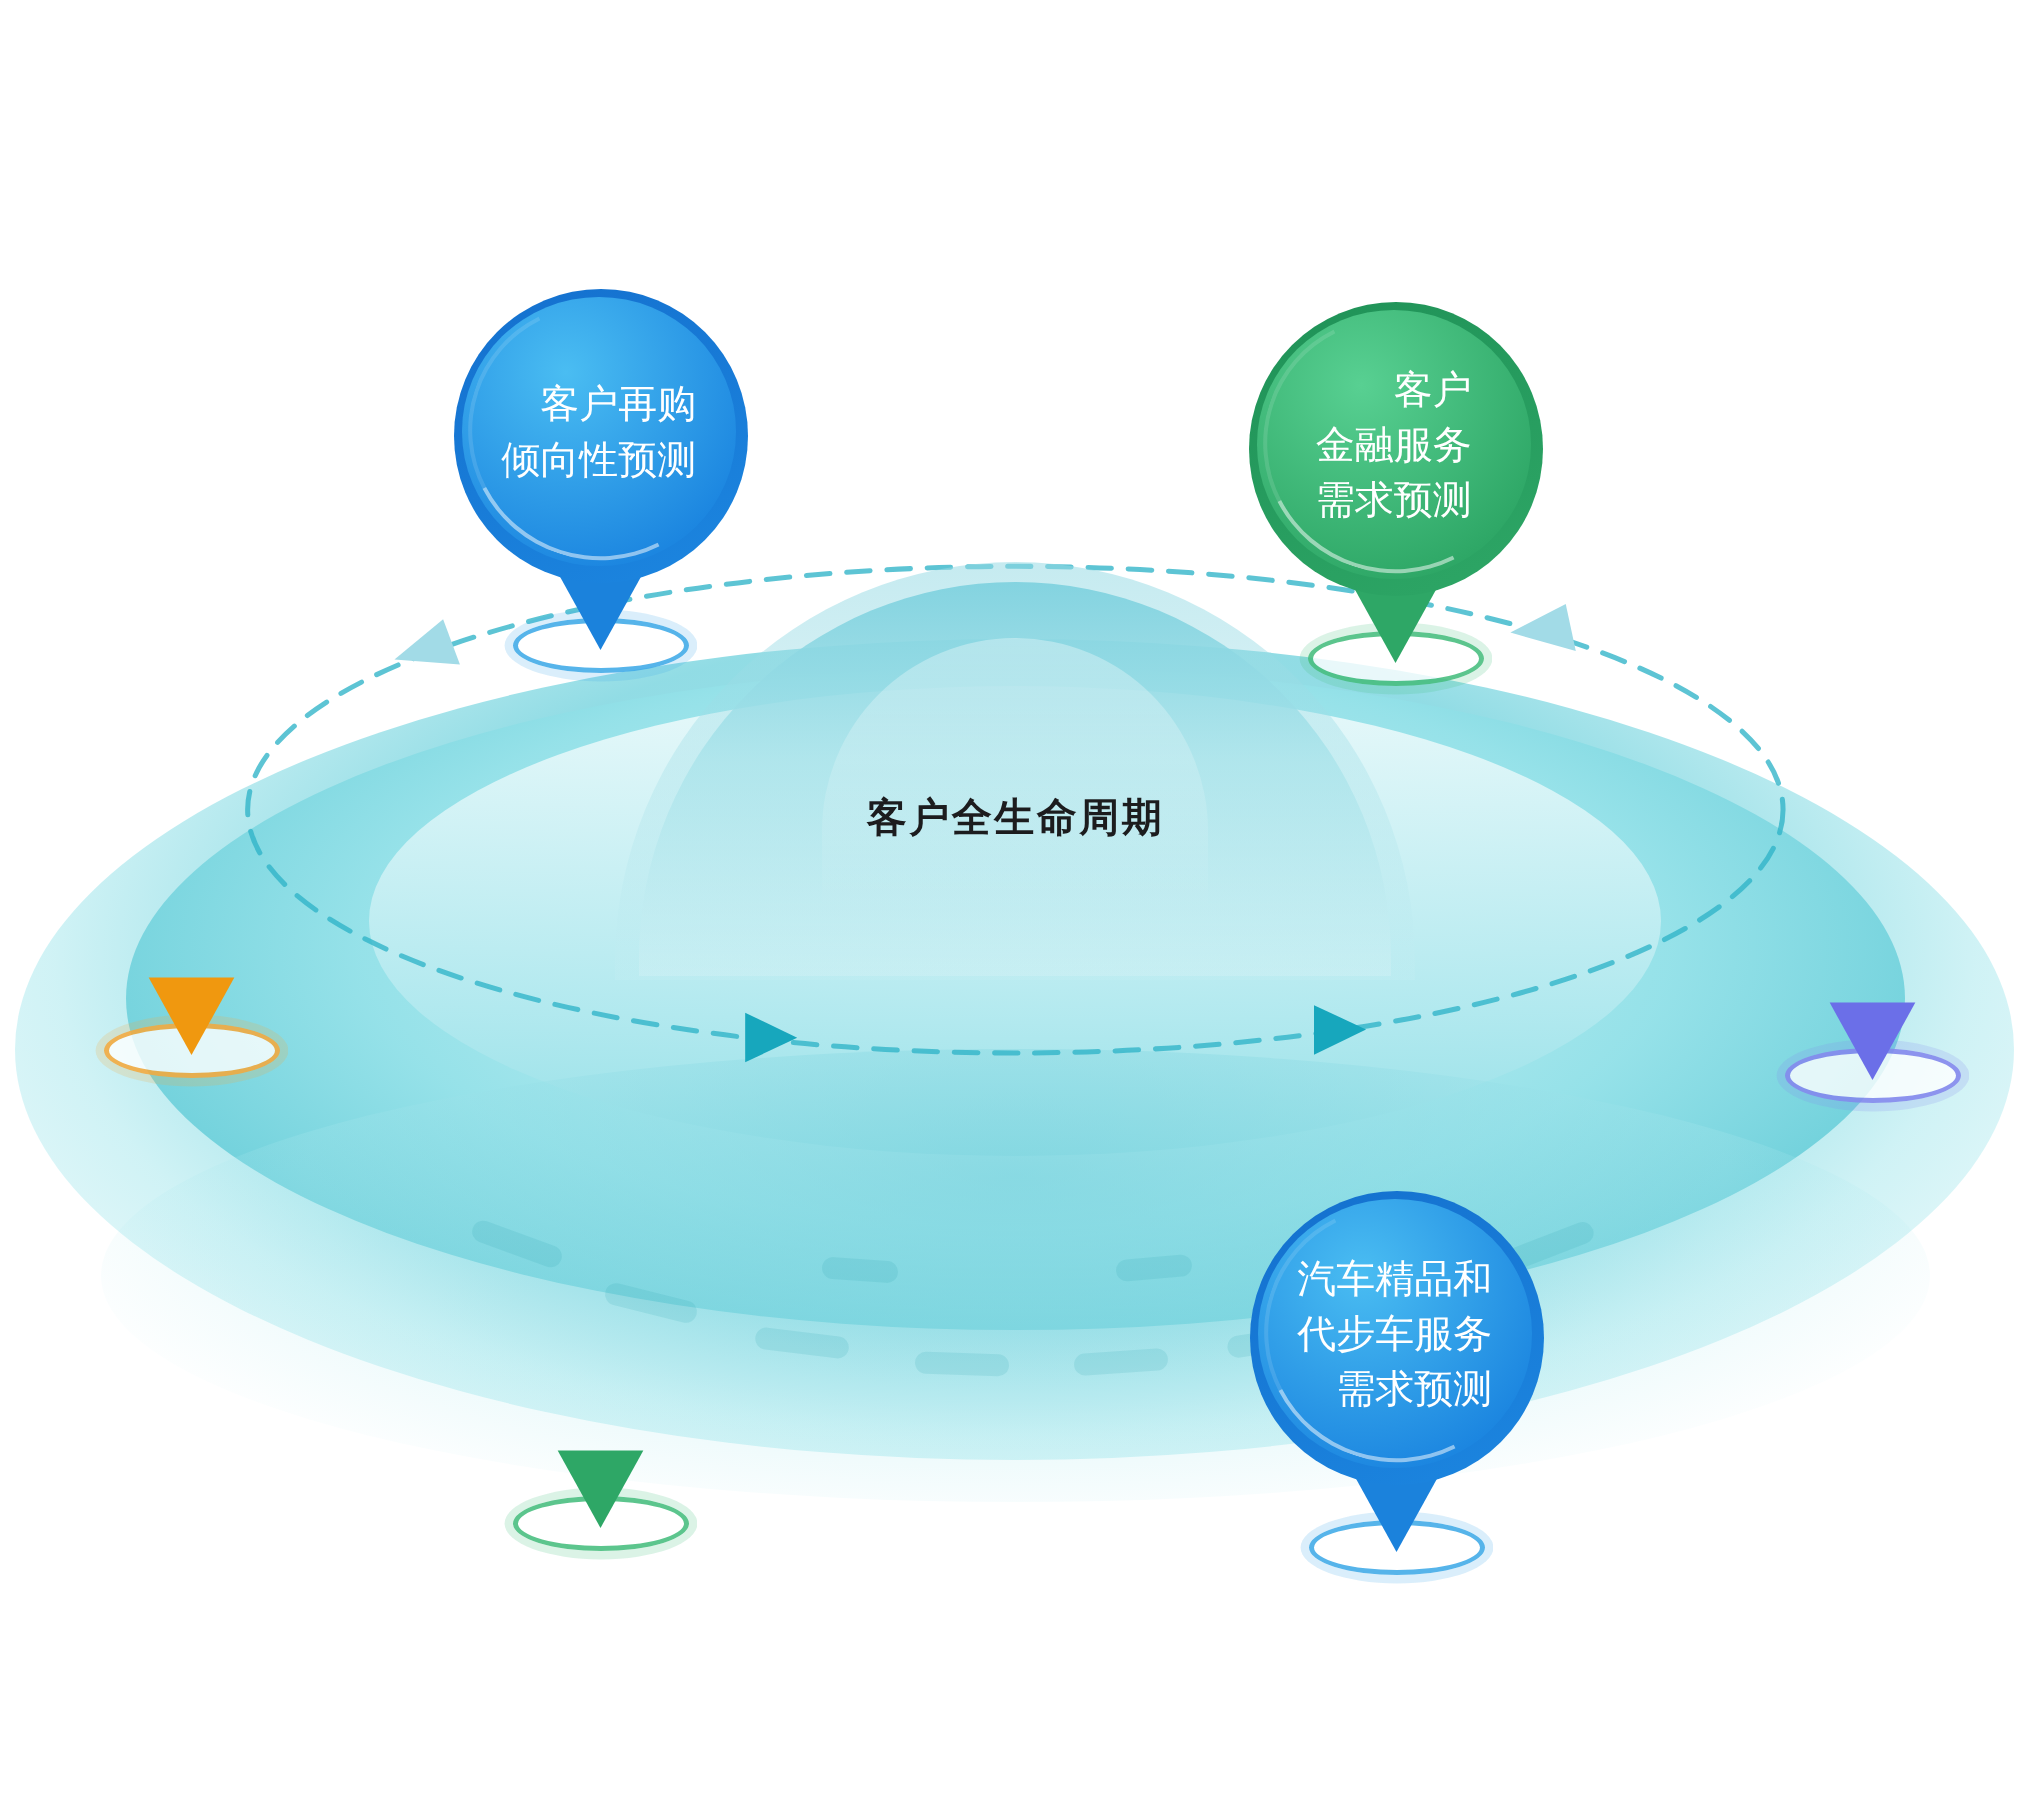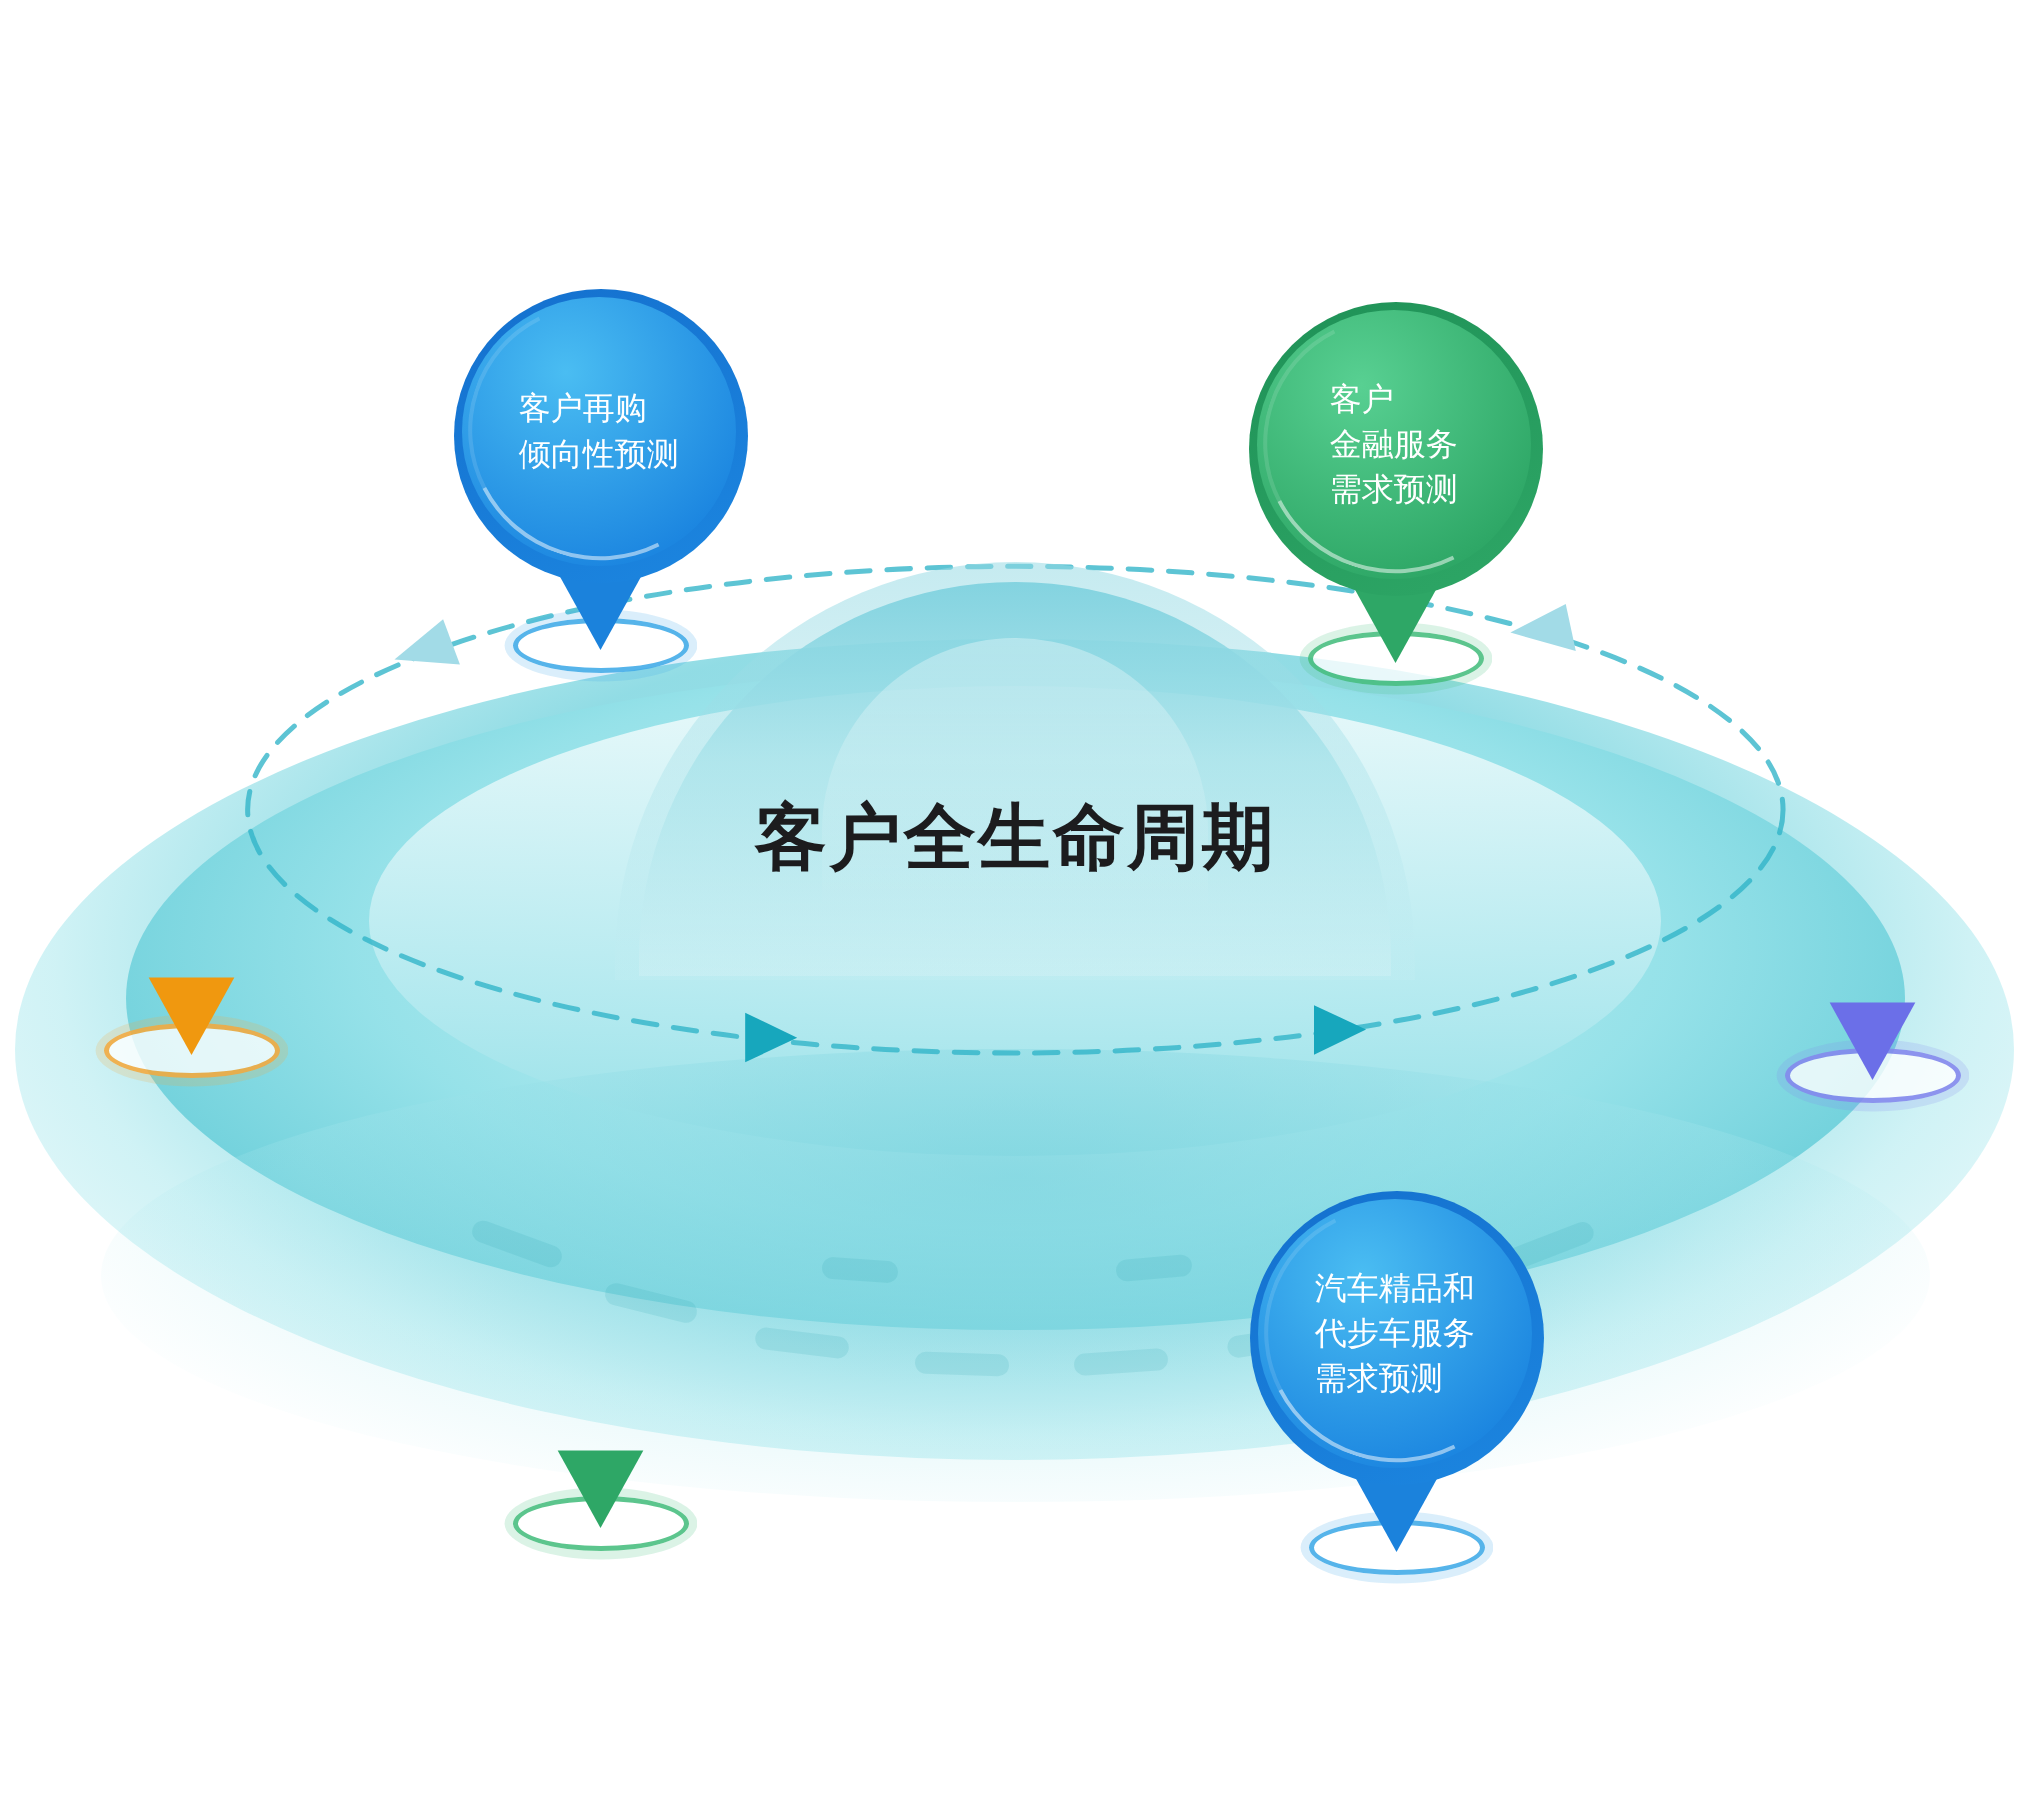--- a/index.html
+++ b/index.html
@@ -41,38 +41,38 @@
   .orbit-svg { inset:0; width:2029px; height:1819px; z-index:3; }
 
   
   .dome-outer { left:615px; top:562px; width:800px; height:418px; border-radius:400px 400px 0 0;
     background:linear-gradient(180deg, rgba(150,218,228,0.55) 0%, rgba(208,241,245,0.15) 100%); z-index:4; }
   .dome { left:639px; top:582px; width:752px; height:394px; border-radius:376px 376px 0 0;
     background:linear-gradient(180deg, rgba(128,210,223,0.95) 0%, rgba(168,227,234,0.75) 45%, rgba(216,243,246,0.35) 100%); z-index:4; }
   .dome-sheen { left:822px; top:638px; width:386px; height:339px; border-radius:193px 193px 0 0;
     background:linear-gradient(180deg, rgba(255,255,255,0.35) 0%, rgba(255,255,255,0) 80%); z-index:4; }
   .center-title { left:638px; top:790px; width:755px; text-align:center; z-index:5;
-    font-size:72px; font-weight:700; color:#1c1c1e; letter-spacing:2.5px; }
+    font-size:40px; font-weight:700; color:#1c1c1e; letter-spacing:2.5px; }
 
   
   .pin { position:absolute; width:319px; height:386px; z-index:6; }
   .pin-base { position:absolute; left:50%; transform:translateX(-50%); top:329px; width:166px; height:45px;
     border-radius:50%; background:rgba(255,255,255,0.9); border:5px solid var(--ring);
     box-shadow:0 0 0 8.4px var(--ring-soft); opacity:0.88; z-index:1; }
   .pin-tail { position:absolute; left:50%; transform:translateX(-50%); top:275px; width:102px; height:86px;
     clip-path:polygon(50% 100%, 8% 10%, 92% 10%); background:var(--tail); z-index:2; }
   .pin-ball { position:absolute; left:50%; transform:translateX(-50%); top:0; width:294px; height:294px;
     border-radius:50%; background:linear-gradient(155deg, var(--rim) 0%, var(--c2) 100%); z-index:3; }
   .pin-face { position:absolute; inset:8.4px 11.7px 17px 8.4px; border-radius:50%;
     background:radial-gradient(circle at 38% 28%, var(--c1) 0%, var(--c2) 78%);
     display:flex; align-items:center; justify-content:center; }
   .pin-face::after { content:""; position:absolute; inset:5.9px; border-radius:50%;
     border:4.2px solid transparent; border-bottom-color:rgba(255,255,255,0.5);
     border-left-color:rgba(255,255,255,0.12); transform:rotate(18deg); }
-  .pin-text { white-space:pre-line; text-align:left; color:#ffffff; font-size:32px; line-height:1.42; font-weight:500; }
+  .pin-text { white-space:pre-line; text-align:right; color:#ffffff; font-size:39px; line-height:1.42; font-weight:500; }
 
   .blue   { --c1:#4ABDF2; --c2:#1C86E0; --rim:#1470CE; --tail:#1B82DC; --ring:#3FAAE8; --ring-soft:rgba(63,170,232,0.22); }
   .green  { --c1:#58D092; --c2:#2EA766; --rim:#1F9157; --tail:#2EA766; --ring:#46BE7E; --ring-soft:rgba(70,190,126,0.22); }
   .orange { --c1:#F9BB49; --c2:#F08E1C; --rim:#E27F0F; --tail:#F0980F; --ring:#F5A93C; --ring-soft:rgba(245,169,60,0.22); }
   .purple { --c1:#9396F6; --c2:#5A5ED6; --rim:#4B4FC6; --tail:#6B6FE8; --ring:#8487EE; --ring-soft:rgba(132,135,238,0.22); }
 
   .pin1 { left:441px;  top:289px; }
   .pin2 { left:1236px; top:302px;font-family:Liberation Serif, serif; }
   .pin3 { left:32px;   top:694px; }
   .pin4 { left:1713px; top:719px; }

